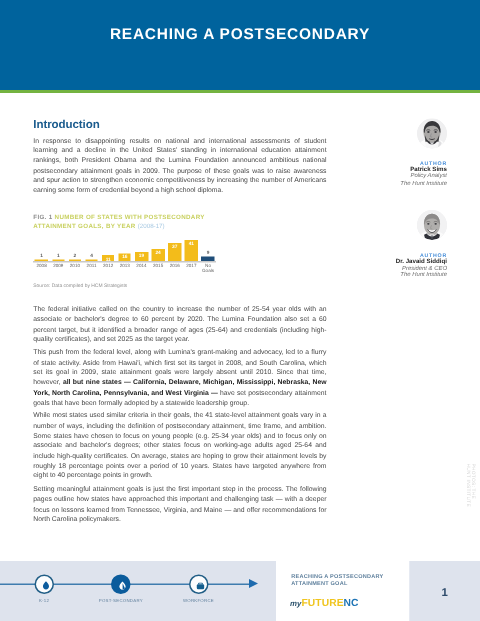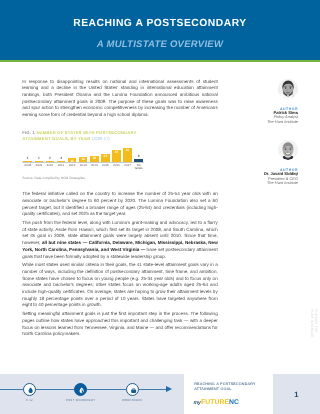--- a/index.html
+++ b/index.html
@@ -80,25 +80,25 @@
 </style>
 </head>
 <body>
 
 <div class="page">
 
   <div class="header">
     <div class="htitle">
       <div>REACHING A POSTSECONDARY</div>
     </div>
-    <div class="hsub">A MULTISTATE OVERVIEW</div>
     <div class="rule"></div>
   </div>
 
   <div class="main">
+    <h2 class="sect">Introduction</h2>
     <p class="body">In response to disappointing results on national and international assessments of student learning and a decline in the United States' standing in international education attainment rankings, both President Obama and the Lumina Foundation announced ambitious national postsecondary attainment goals in 2009. The purpose of these goals was to raise awareness and spur action to strengthen economic competitiveness by increasing the number of Americans earning some form of credential beyond a high school diploma.</p>
 
     <div class="figwrap">
       <div class="figtitle">
         <span class="lbl">FIG. 1</span>
         <span>NUMBER OF STATES WITH POSTSECONDARY ATTAINMENT GOALS, BY YEAR</span>
         <span class="yr">(2008-17)</span>
       </div>
       <div class="chart">
         <div class="bars">

